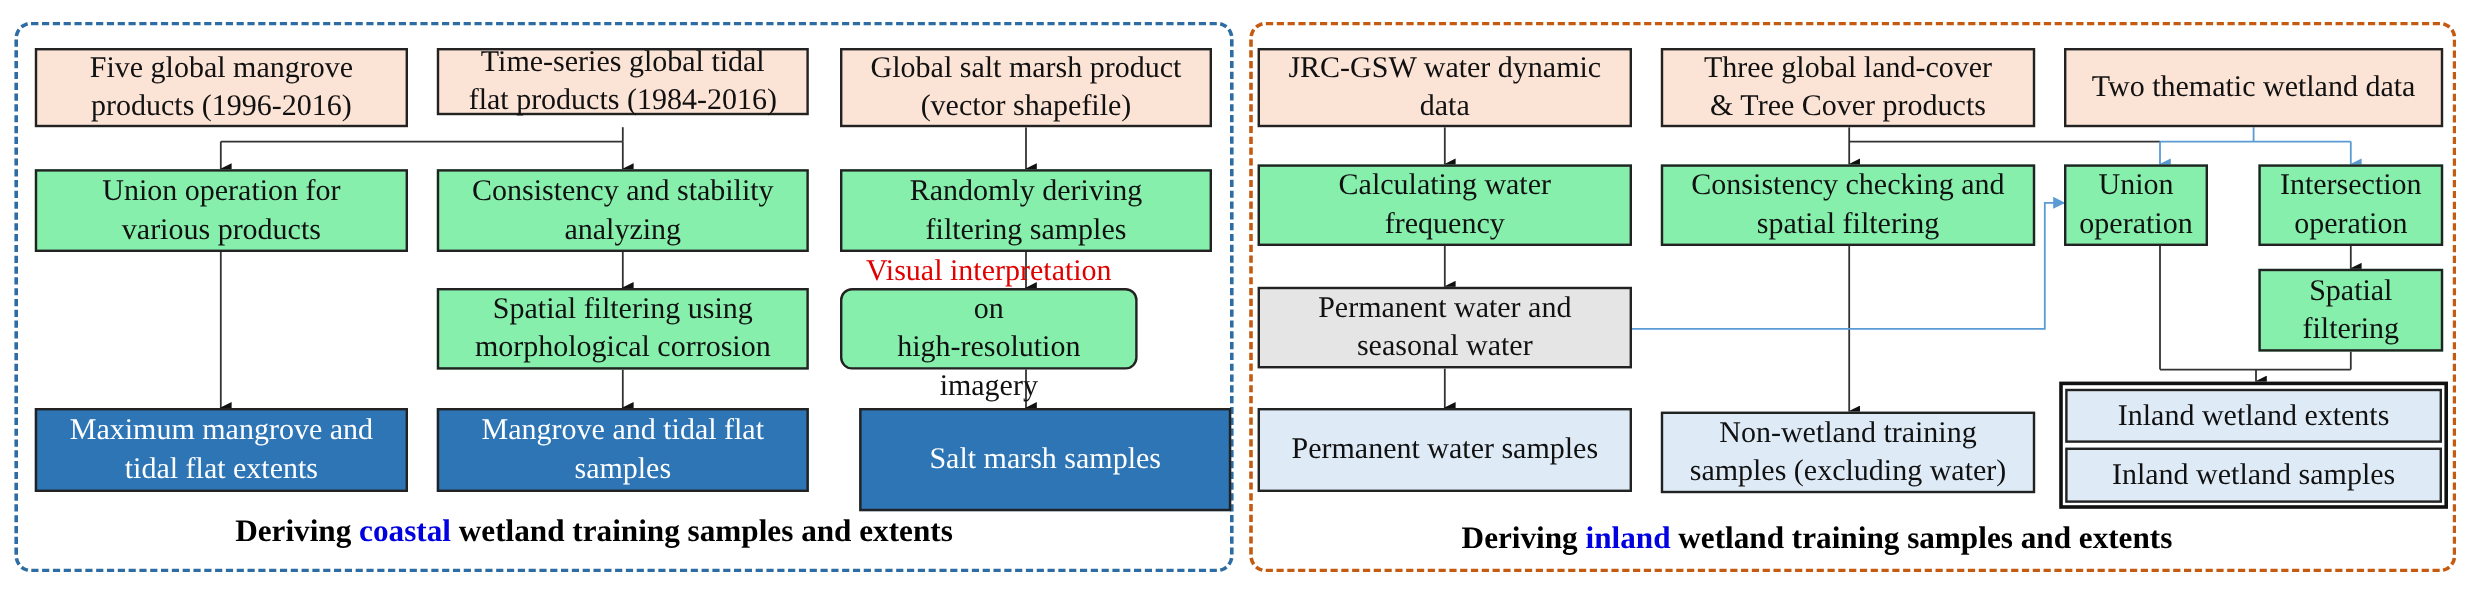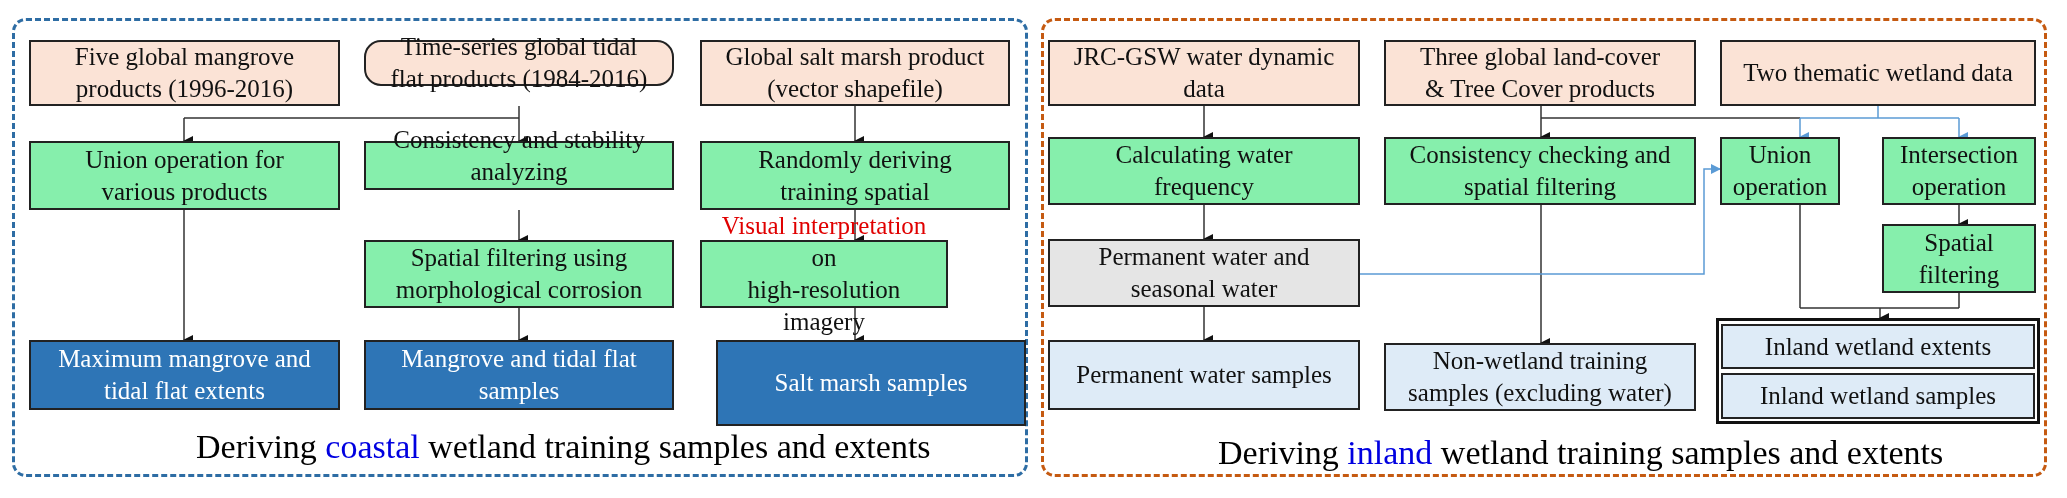--- a/index.html
+++ b/index.html
@@ -5,21 +5,21 @@
   html,body{margin:0;padding:0;background:#fff;}
   body{width:2067px;height:498px;position:relative;overflow:hidden;font-family:"Liberation Serif","DejaVu Serif",serif;}
   .panel{position:absolute;border:3px dashed;border-radius:14px;box-sizing:border-box;}
   .box{position:absolute;box-sizing:border-box;border:2px solid #222;display:flex;align-items:center;justify-content:center;text-align:center;font-size:25px;line-height:32px;color:#111;padding:0 6px;}
   .src{background:#fbe3d6;}
   .proc{background:#86efac;}
   .out{background:#2e75b6;color:#fff;}
   .lt{background:#deebf7;}
   .yel{background:#e5e5e5;}
   .red{color:#e00000;}
-  .title{position:absolute;font-weight:normal;font-size:34px;color:#000;white-space:nowrap;}
+  .title{position:absolute;font-weight:bold;font-size:26px;color:#000;white-space:nowrap;}
   .blue{color:#0000e0;}
   svg{position:absolute;left:0;top:0;}
 </style>
 </head>
 <body>
 
 <div class="panel" style="left:12px;top:18px;width:1016px;height:459px;border-color:#2e6da4;"></div>
 <div class="panel" style="left:1041px;top:18px;width:1006px;height:459px;border-color:#c55a11;"></div>
 
 <svg width="2067" height="498">
@@ -64,41 +64,41 @@
     <line x1="1800" y1="118" x2="1959" y2="118"></line>
     <line x1="1800" y1="118" x2="1800" y2="137" marker-end="url(#abl)"></line>
     <line x1="1959" y1="118" x2="1959" y2="137" marker-end="url(#abl)"></line>
     <polyline points="1360,274 1704,274 1704,169 1720,169" marker-end="url(#abr)"></polyline>
   </g>
 </svg>
 
 <div class="box src" style="left:29px;top:40px;width:311px;height:66px;">
     <div><span>Five global mangrove</span><br><span>products (1996-2016)</span></div>
   </div>
-<div class="box src" style="left:364px;top:40px;width:310px;height:46px;border-radius:17px;">
+<div class="box src" style="left:364px;top:40px;width:310px;height:56px;">
     <div><span>Time-series global tidal</span><br><span>flat products (1984-2016)</span></div>
   </div>
 <div class="box src" style="left:700px;top:40px;width:310px;height:66px;">
     <div><span>Global salt marsh product</span><br><span>(vector shapefile)</span></div>
   </div>
 
 <div class="box proc" style="left:29px;top:141px;width:311px;height:69px;">
     <div><span>Union operation for</span><br><span>various products</span></div>
   </div>
-<div class="box proc" style="left:364px;top:141px;width:310px;height:49px;align-items:flex-end;">
+<div class="box proc" style="left:364px;top:141px;width:310px;height:69px;align-items:flex-end;">
     <div><span>Consistency and stability</span><br><span>analyzing</span></div>
   </div>
 <div class="box proc" style="left:700px;top:141px;width:310px;height:69px;">
-    <div><span>Randomly deriving</span><br><span>training spatial</span></div>
+    <div><span>Randomly deriving</span><br><span>filtering samples</span></div>
   </div>
 
 <div class="box proc" style="left:364px;top:240px;width:310px;height:68px;">
     <div><span>Spatial filtering using</span><br><span>morphological corrosion</span></div>
   </div>
-<div class="box proc" style="left:700px;top:240px;width:248px;height:68px;">
+<div class="box proc" style="left:700px;top:240px;width:248px;height:68px;border-radius:10px;">
     <div><span class="red">Visual interpretation</span><span> on</span><br><span>high-resolution imagery</span></div>
   </div>
 
 <div class="box out" style="left:29px;top:340px;width:311px;height:70px;">
     <div><span>Maximum mangrove and</span><br><span>tidal flat extents</span></div>
   </div>
 <div class="box out" style="left:364px;top:340px;width:310px;height:70px;">
     <div><span>Mangrove and tidal flat</span><br><span>samples</span></div>
   </div>
 <div class="box out" style="left:716px;top:340px;width:310px;height:86px;">

